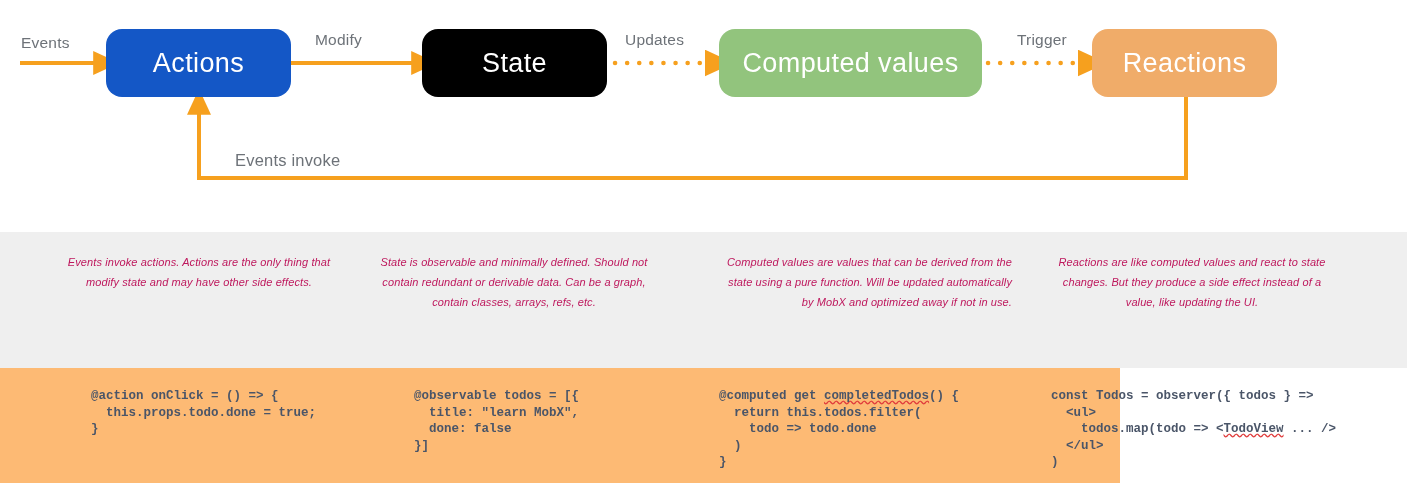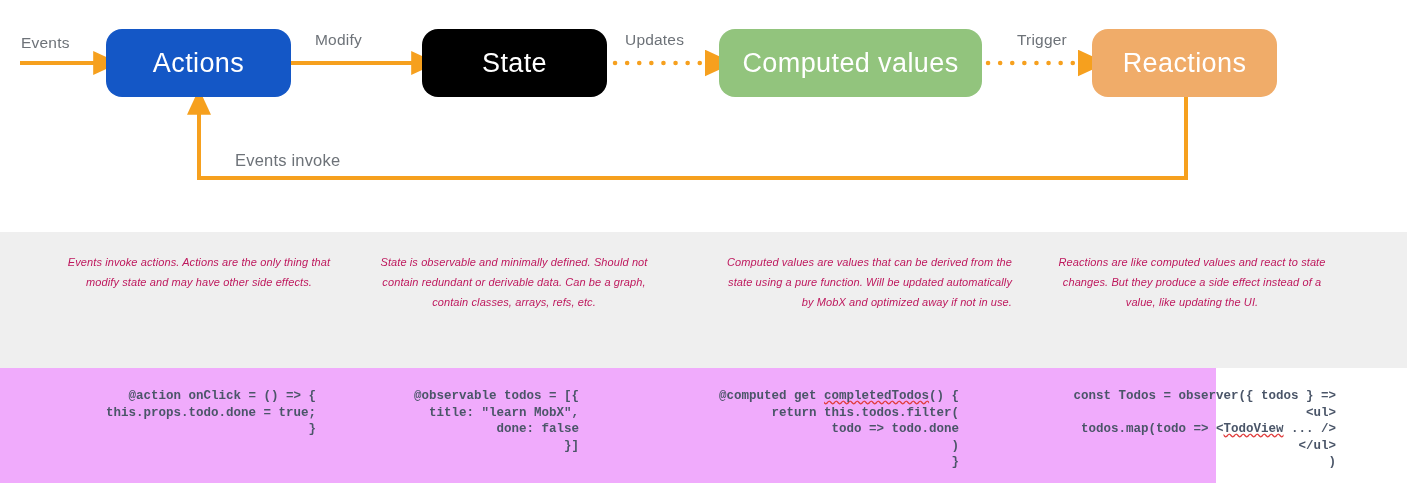--- a/index.html
+++ b/index.html
@@ -75,24 +75,23 @@
     line-height: 20px;
     color: #be185d;
     letter-spacing: 0.1px;
   }
 
   
   #code-band {
     position: absolute;
     left: 0;
     top: 368px;
-    width: 1216px;
+    width: 1120px;
     height: 115px;
-    background: #f0abfc;
-    text-align: right;
+    background: #fdba74;
   }
 
   .code-col {
     position: absolute;
     top: 20px;
     font-family: "Liberation Mono", monospace;
     font-size: 12.5px;
     font-weight: bold;
     line-height: 16.5px;
     color: #4a5568;

